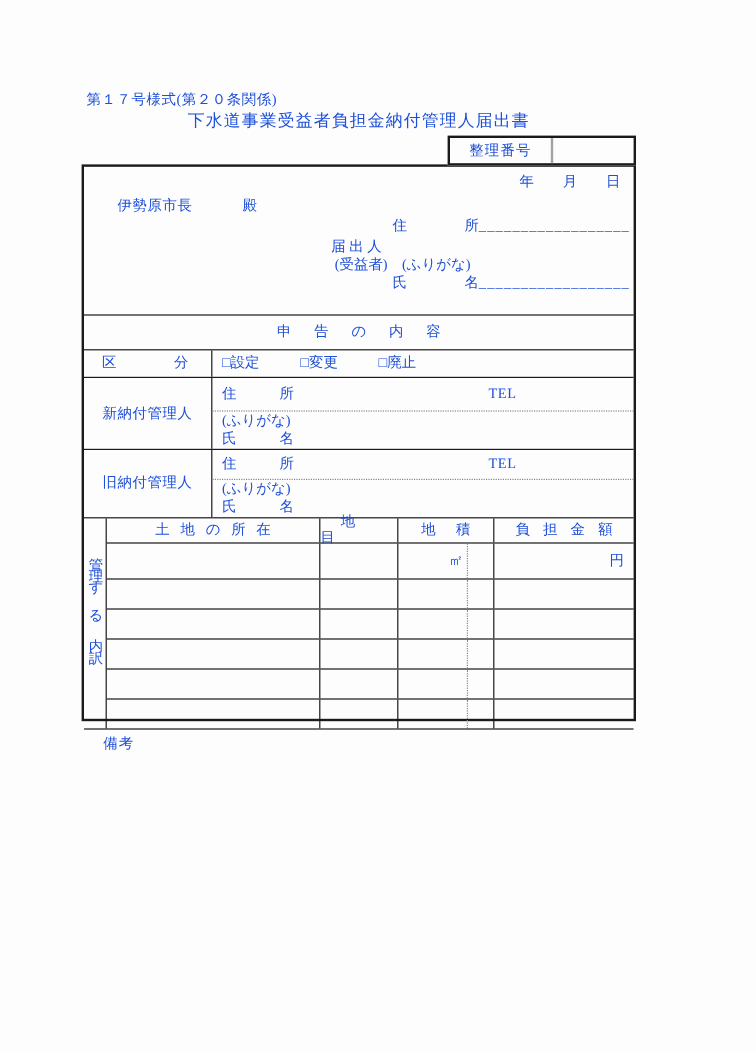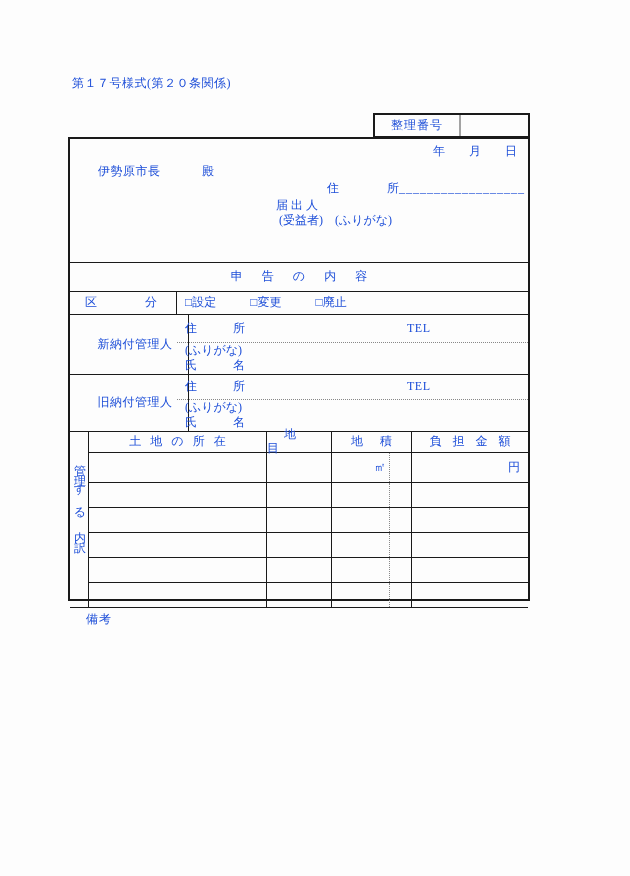--- a/index.html
+++ b/index.html
@@ -40,21 +40,21 @@
            display: flex; align-items: center; justify-content: center;
            letter-spacing: 19px; text-indent: 19px; }
   
   .sec-c { top: 153px; height: 23px; border-bottom: 1px solid #1a1a1a; display: flex; }
   .cat-label-cell { width: 107px; border-right: 1px solid #1a1a1a; display: flex;
                     align-items: center; padding-left: 15px; }
   .cat-options { flex: 1; display: flex; align-items: center; gap: 34px; padding-left: 8px; }
   
   .sec-d { top: 176px; height: 60px; border-bottom: 1px solid #1a1a1a; }
   .sec-e { top: 236px; height: 57px; border-bottom: 1px solid #1a1a1a; }
-  .manager-label { position: absolute; left: 12px; top: 0; bottom: 0; width: 107px;
+  .manager-label { position: absolute; left: 0; top: 0; bottom: 0; width: 107px;
                    border-right: 1px solid #1a1a1a; display: flex; align-items: center;
                    justify-content: center; letter-spacing: 0.5px; }
   .manager-right { position: absolute; left: 107px; right: 0; top: 0; bottom: 0; }
   .addr-tel-row { position: relative; border-bottom: 1px dotted #888; }
   .sec-d .addr-tel-row { height: 28px; }
   .sec-e .addr-tel-row { height: 25px; }
   .addr-lbl { position: absolute; left: 8px; top: 7px; }
   .sec-e .addr-lbl { top: 5px; }
   .tel-lbl  { position: absolute; left: 230px; top: 7px; letter-spacing: 0.5px; }
   .sec-e .tel-lbl { top: 5px; }
@@ -91,37 +91,41 @@
   
   .sec-g { top: 468px; bottom: 0; border-top: 1px solid #1a1a1a; }
   .remarks-label { position: absolute; left: 16px; top: 5px; letter-spacing: 1px; }
 </style>
 </head>
 <body>
 
 <div class="page">
 
   <div class="form-number">第１７号様式(第２０条関係)</div>
+  <div class="doc-title">下水道事業受益者負担金納付管理人届出書</div>
 
   <div class="serial-box">
     <div class="serial-label">整理番号</div>
     <div class="serial-value"></div>
   </div>
 
   <div class="main-box">
 
     <div class="sec sec-a">
       <div class="date-line">年　　月　　日</div>
       <span class="addressee">伊勢原市長</span>
       <span class="honorific">殿</span>
       <div class="addr-row">
         <span>住　　　　所</span><span class="uline">__________________</span>
       </div>
       <div class="role-label">届 出 人</div>
       <div class="sub-label">(受益者)　(ふりがな)</div>
+      <div class="name-row">
+        <span>氏　　　　名</span><span class="uline">__________________</span>
+      </div>
     </div>
 
     <div class="sec sec-c">
       <div class="cat-label-cell">区　　　　分</div>
       <div class="cat-options">
         <span>□設定</span>
         <span>□変更</span>
         <span>□廃止</span>
       </div>
     </div>

